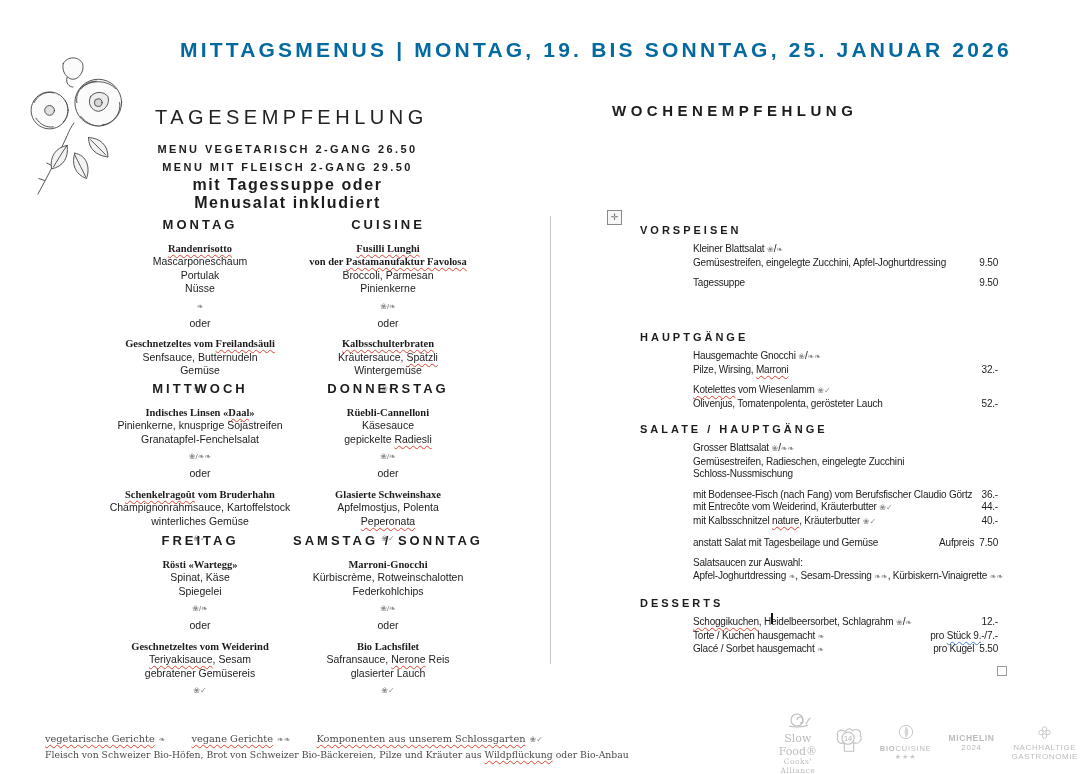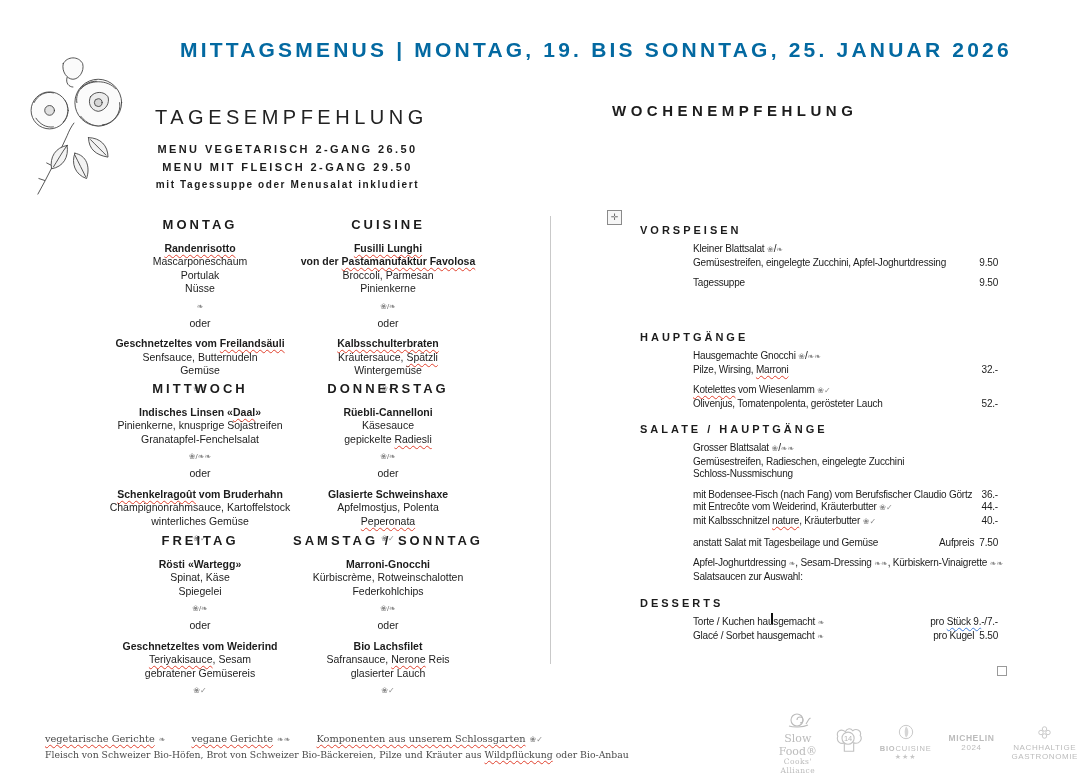--- a/index.html
+++ b/index.html
@@ -8,25 +8,25 @@
   .abs{position:absolute;}
 
   .page-title{left:180px;top:38px;width:760px;font-size:21px;font-weight:700;
               letter-spacing:3.2px;color:#0369a1;white-space:nowrap;}
 
   
   .tages-wrap{left:155px;top:106px;width:265px;text-align:center;}
   .tages-header{font-size:20px;letter-spacing:4.5px;font-weight:400;color:#222;}
   .menu-lines{left:155px;top:140px;width:265px;text-align:center;}
   .menu-line{font-size:11px;font-weight:700;letter-spacing:2.4px;line-height:18px;}
-  .menu-note{font-size:10px;font-weight:700;letter-spacing:1.6px;line-height:18px;}
+  .menu-note{font-size:16px;font-weight:700;letter-spacing:1.6px;line-height:18px;}
 
   .day-card{position:absolute;width:200px;text-align:center;font-size:10.5px;line-height:13.5px;}
   .day-title{font-size:13px;font-weight:600;letter-spacing:3px;margin-bottom:10px;}
-  .dish-name{font-weight:700;}
+  .dish-name{font-weight:700;font-family:Liberation Serif, serif;}
   .dish-icons{color:#6e6e6e;font-size:8px;line-height:11px;margin:5px 0 2px;}
   .oder{margin:5px 0 7px;}
 
   .divider{left:550px;top:216px;width:1px;height:448px;background:#c9c9c9;}
 
   
   .wochen-header{left:612px;top:102px;font-size:15px;letter-spacing:4.5px;font-weight:600;}
   .move-handle{left:607px;top:210px;width:13px;height:13px;border:1px solid #8a8a8a;
                color:#6e6e6e;font-size:9px;line-height:12px;text-align:center;background:#f6f6f6;}
   .resize-handle{left:997px;top:666px;width:8px;height:8px;border:1px solid #9a9a9a;background:#fff;}
@@ -294,32 +294,36 @@
             </div>
           </div>
           <div class="w-group">
             <div class="w-row">
               <span class="w-txt">anstatt Salat mit Tagesbeilage und Gemüse</span>
               <span class="w-price">Aufpreis  7.50</span>
             </div>
           </div>
           <div class="w-group">
             <div class="w-row">
+              <span class="w-txt">Salatsaucen zur Auswahl:</span>
+            </div>
+            <div class="w-row">
               <span class="w-txt">Apfel-Joghurtdressing <span class="ic">❧</span>, Sesam-Dressing <span class="ic">❧❧</span>, Kürbiskern-Vinaigrette <span class="ic">❧❧</span></span>
-            </div>
-            <div class="w-row">
-              <span class="w-txt">Salatsaucen zur Auswahl:</span>
             </div>
           </div>
         </div>
       </div>
       <div class="w-section" style="top: 597px;">
         <div class="w-header">DESSERTS</div>
         <div class="w-body">
           <div class="w-group">
+            <div class="w-row">
+              <span class="w-txt"><span class="sp">Schoggikuchen</span>, Heidelbeersorbet, Schlagrahm <span class="ic">❀</span>/<span class="ic">❧</span></span>
+              <span class="w-price">12.-</span>
+            </div>
             <div class="w-row">
               <span class="w-txt">Torte / Kuchen hausgemacht <span class="ic">❧</span></span>
               <span class="w-price">pro <span class="gm">Stück 9.</span>-/7.-</span>
             </div>
             <div class="w-row">
               <span class="w-txt">Glacé / Sorbet hausgemacht <span class="ic">❧</span></span>
               <span class="w-price">pro Kugel  5.50</span>
             </div>
           </div>
         </div>

